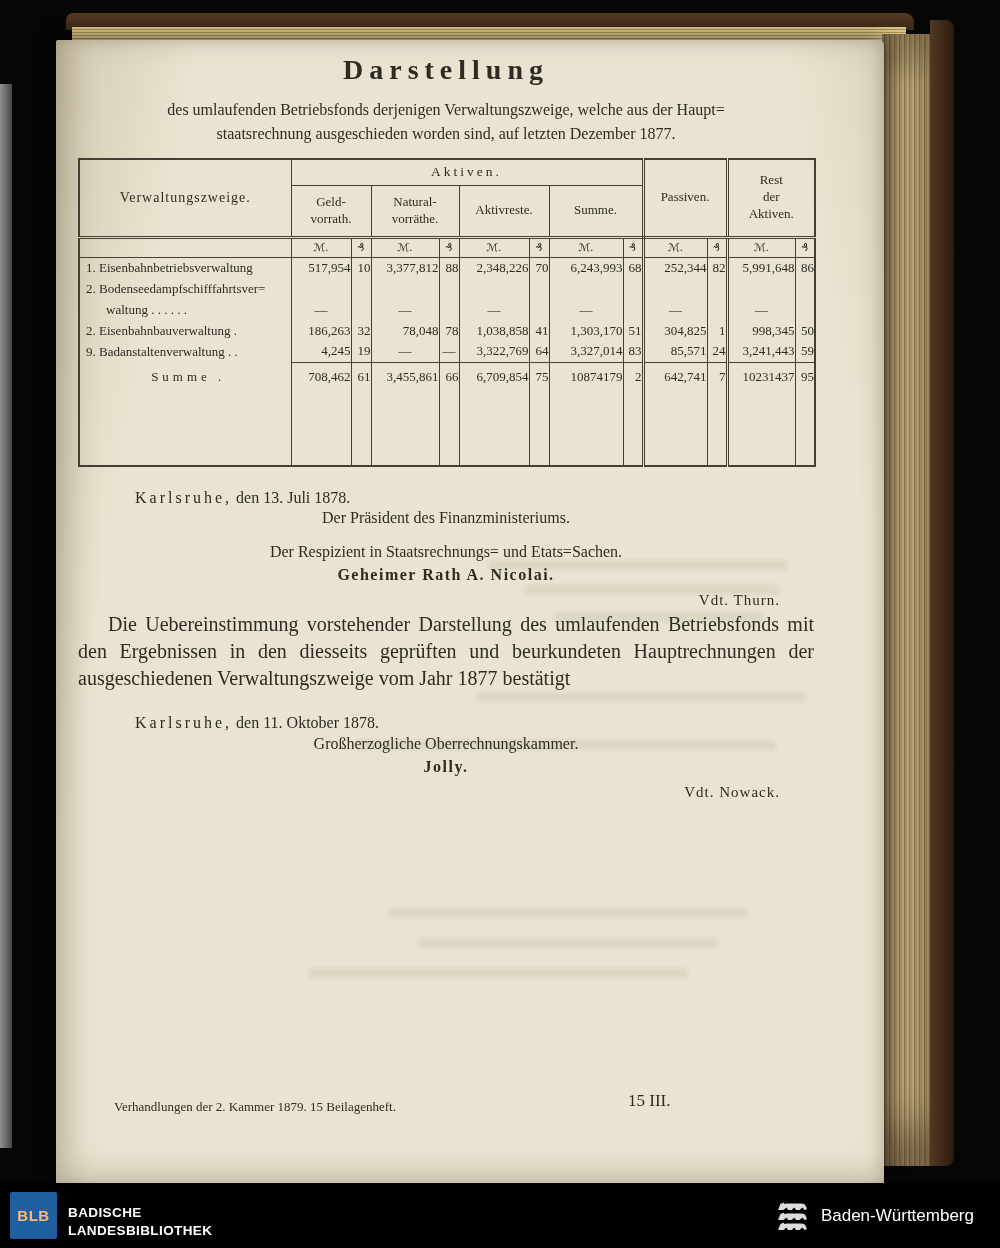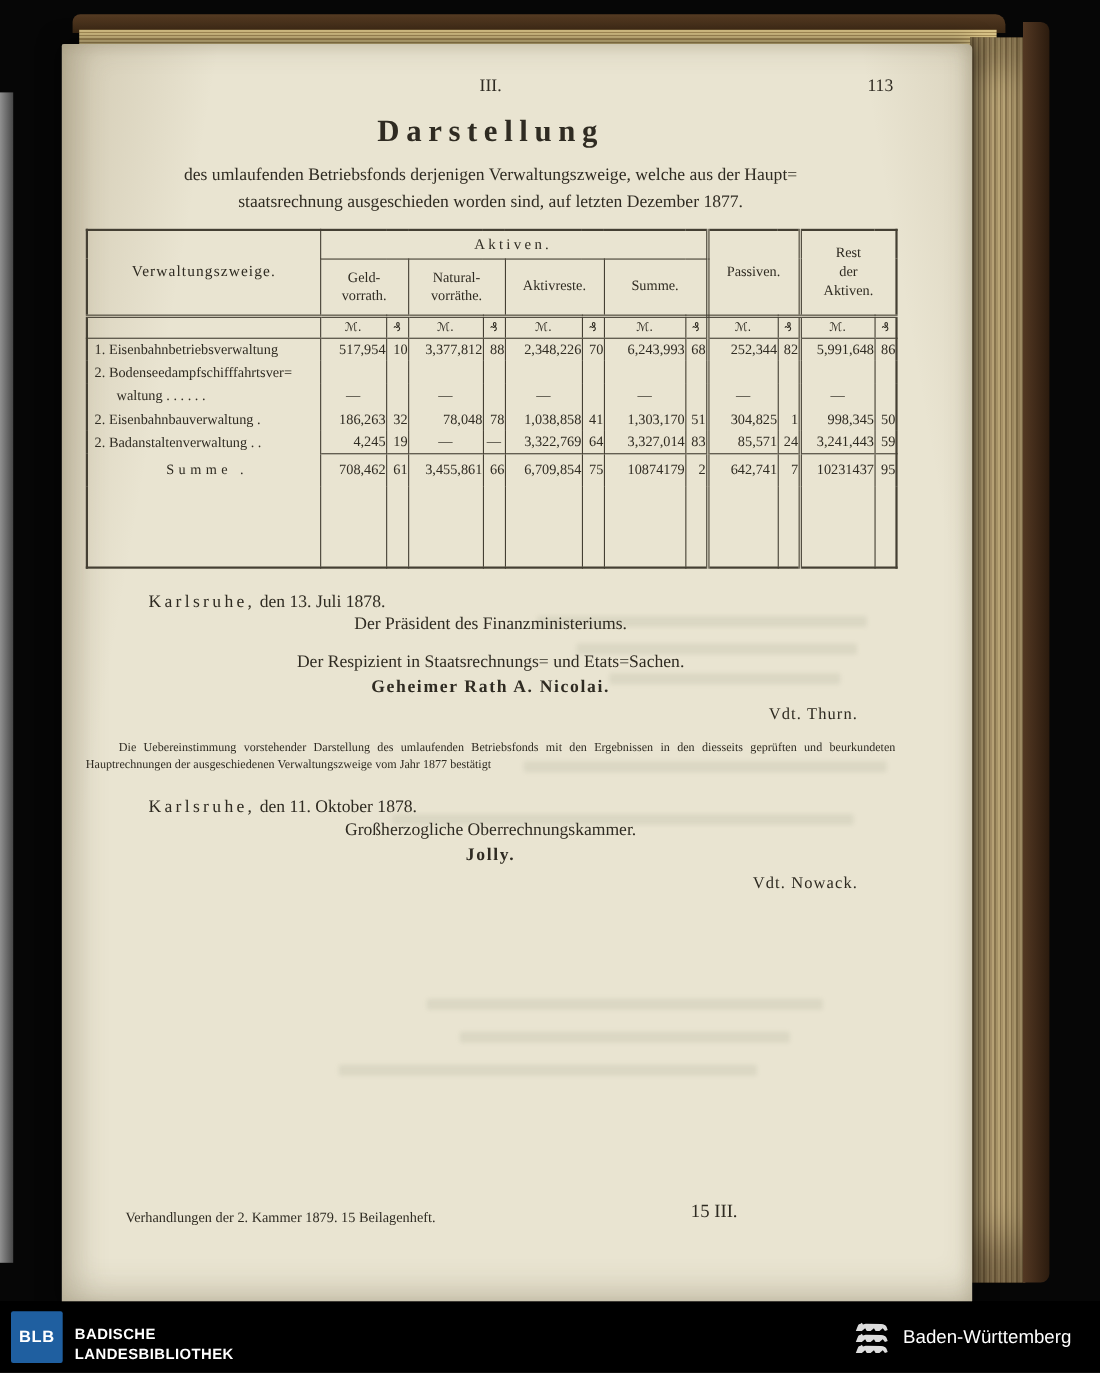--- a/index.html
+++ b/index.html
@@ -59,33 +59,33 @@
   tr.sum td:not(.lbl){border-top:1.5px solid #443f33;}
   .sumlbl{text-align:center !important;letter-spacing:4px;}
   tr.fill{height:74px;}
   
   .date-line{margin-top:22px;padding-left:57px;font-size:16px;}
   .city{letter-spacing:3px;}
   .sig-block{text-align:center;font-size:16px;}
   .sb1{margin-top:2px;} .sb2{margin-top:16px;} .sb3{margin-top:3px;}
   .sig-name{margin-top:5px;letter-spacing:1.5px;font-weight:bold;}
   .vdt{text-align:right;padding-right:34px;font-size:15px;letter-spacing:1px;margin-top:8px;}
-  .para{margin-top:14px;font-size:11px;line-height:1.35;text-align:justify;text-indent:30px;}
+  .para{margin-top:2px;font-size:20px;line-height:1.35;text-align:justify;text-indent:30px;}
   .footnote{position:absolute;left:58px;bottom:72px;font-size:13px;}
   .sigmark{position:absolute;left:572px;bottom:76px;font-size:17px;}
   
   .footer{
     position:absolute;left:0;bottom:0;width:1000px;height:65px;background:#000;
     display:flex;align-items:center;justify-content:space-between;
     padding:0 26px 0 10px;box-sizing:border-box;
     font-family:"Liberation Sans", sans-serif;color:#fff;
   }
   .f-left{display:flex;align-items:center;gap:11px;}
   .blb-box{width:47px;height:47px;background:#1f5fa0;border-radius:2px;display:flex;align-items:center;justify-content:center;
-    font-weight:bold;font-size:15px;letter-spacing:.5px;color:#ffffff;}
+    font-weight:bold;font-size:15px;letter-spacing:.5px;color:#fdba74;}
   .lib-name{font-weight:bold;font-size:13.5px;line-height:1.3;letter-spacing:.4px;margin-top:12px;}
   .f-right{display:flex;align-items:center;gap:12px;}
   .state-name{font-size:17px;font-weight:400;}
 </style>
 </head>
 <body>
 
 <div class="scan-area">
   <div class="cover-top"></div>
   <div class="edge-top"></div>
@@ -99,24 +99,20 @@
     <div class="ghost" style="left:468px;top:545px;width:255px;"></div>
     <div class="ghost" style="left:498px;top:572px;width:210px;"></div>
     <div class="ghost" style="left:420px;top:652px;width:330px;"></div>
     <div class="ghost" style="left:300px;top:700px;width:420px;"></div>
     <div class="ghost" style="left:332px;top:868px;width:360px;"></div>
     <div class="ghost" style="left:362px;top:898px;width:300px;"></div>
     <div class="ghost" style="left:252px;top:928px;width:380px;"></div>
 
     <div class="content">
 
-      <div class="head-row">
-        <span class="sec">III.</span>
-        <span class="pageno">113</span>
-      </div>
 
       <div class="title">Darstellung</div>
       <div class="subtitle">des umlaufenden Betriebsfonds derjenigen Verwaltungszweige, welche aus der Haupt=
 staatsrechnung ausgeschieden worden sind, auf letzten Dezember 1877.</div>
 
       <table class="fin">
         <colgroup>
           <col style="width:212px">
           <col style="width:60px">
             <col style="width:20px">
@@ -219,21 +215,21 @@
             <td class="m">1,038,858</td>
             <td class="pf">41</td>
             <td class="m">1,303,170</td>
             <td class="pf">51</td>
             <td class="m ds">304,825</td>
             <td class="pf">1</td>
             <td class="m ds">998,345</td>
             <td class="pf">50</td>
           </tr>
           <tr class="dr">
-            <td class="lbl">2. Badanstaltenverwaltung .  .</td>
+            <td class="lbl">9. Badanstaltenverwaltung .  .</td>
             <td class="m">4,245</td>
             <td class="pf">19</td>
             <td class="m dash">—</td>
             <td class="pf dash">—</td>
             <td class="m">3,322,769</td>
             <td class="pf">64</td>
             <td class="m">3,327,014</td>
             <td class="pf">83</td>
             <td class="m ds">85,571</td>
             <td class="pf">24</td>

